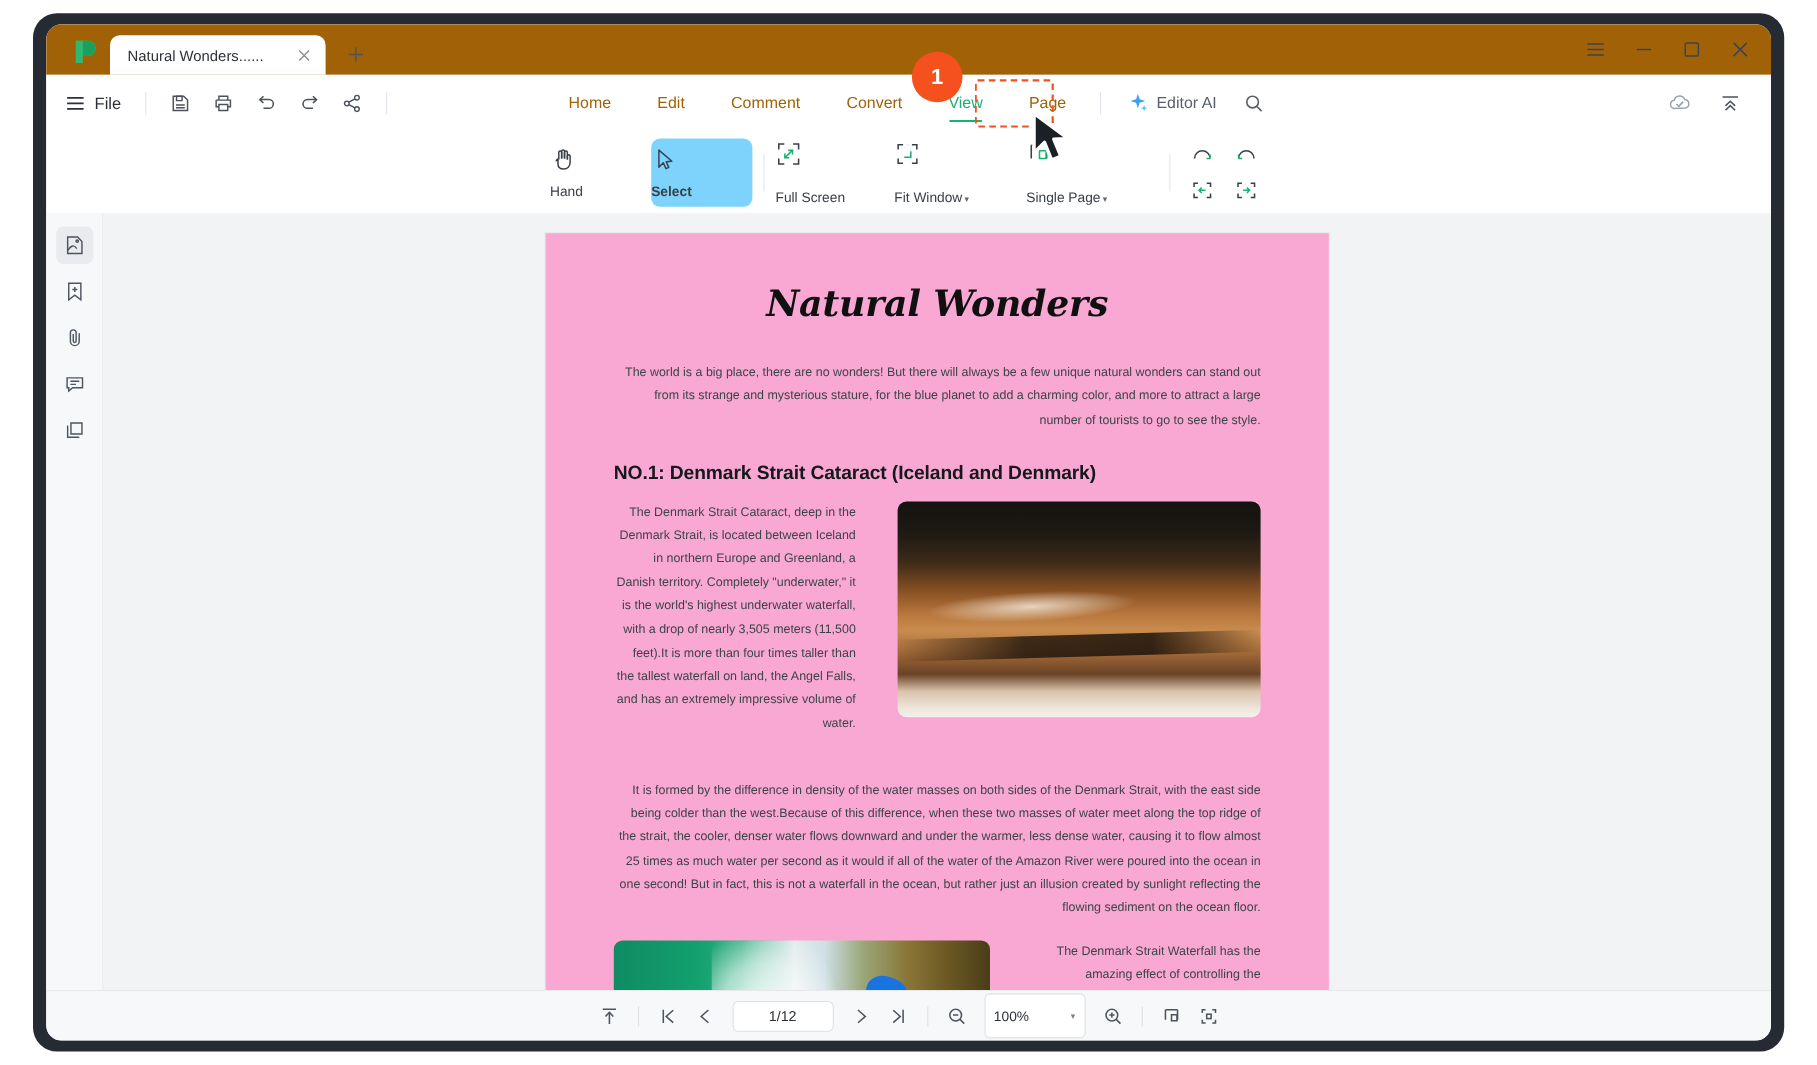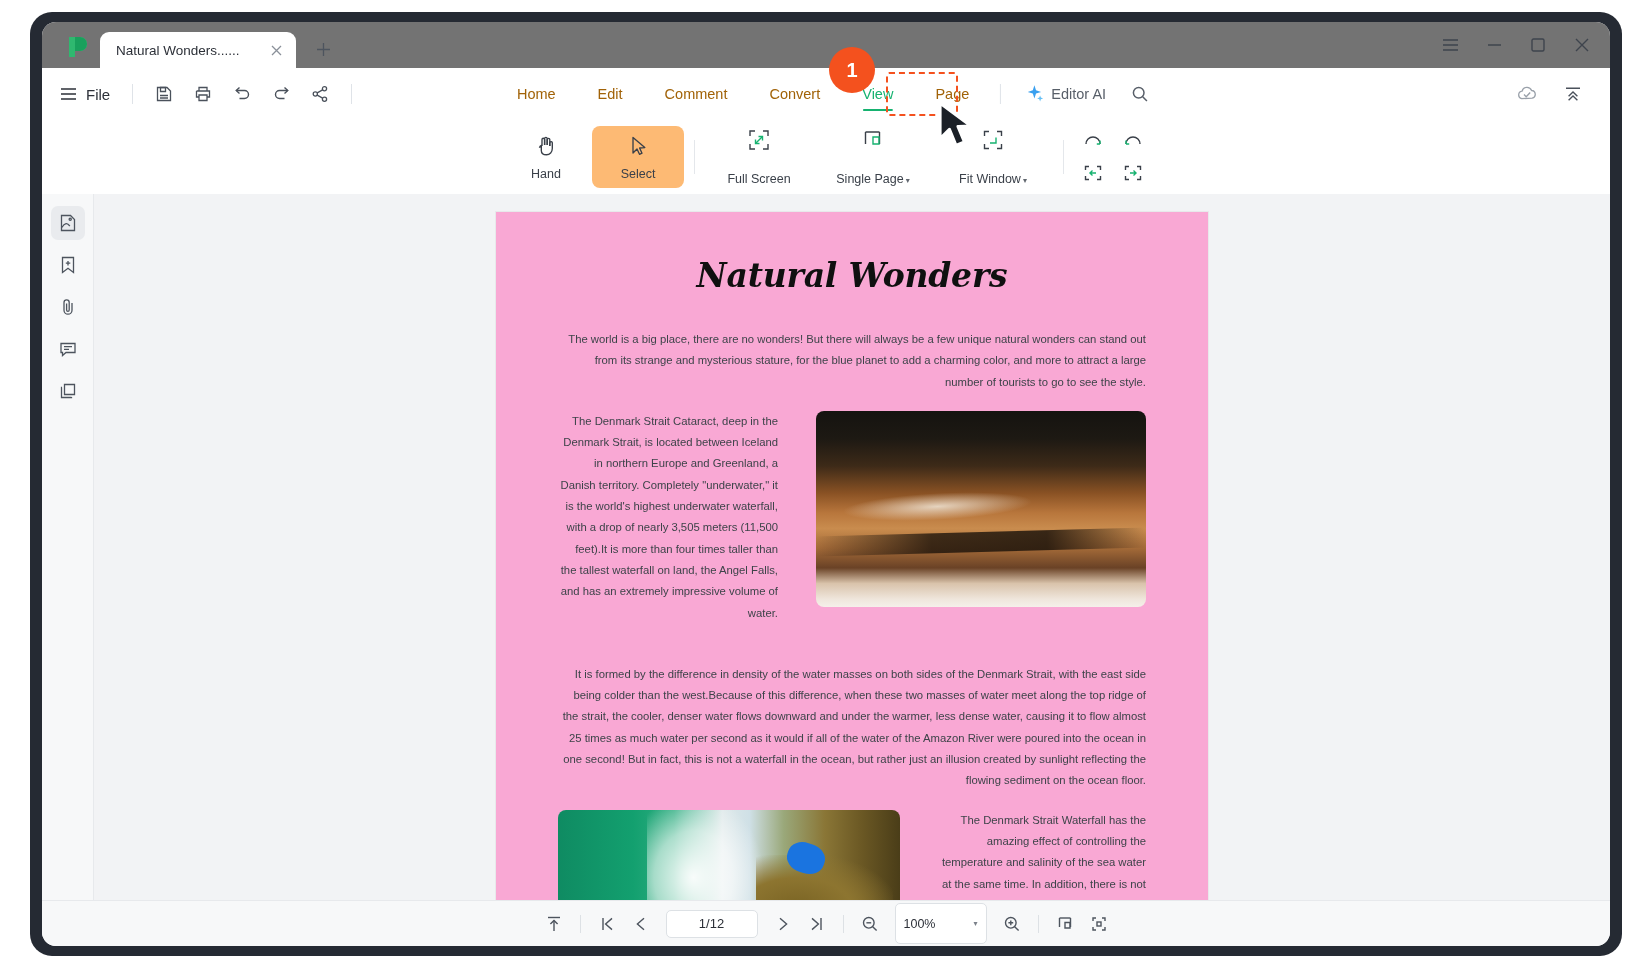--- a/index.html
+++ b/index.html
@@ -28,21 +28,21 @@
     width: 1568px; height: 924px;
     border-radius: 14px;
     overflow: hidden;
     background: #ffffff;
     display: flex;
     flex-direction: column;
   }
   
   .tabstrip {
     height: 46px;
-    background: #737373;
+    background: #a16207;
     display: flex;
     align-items: flex-end;
     position: relative;
     flex: none;
   }
   .applogo {
     width: 36px; height: 34px;
     margin: 0 4px 4px 18px;
     display: flex; align-items: center; justify-content: center;
   }
@@ -193,27 +193,27 @@
     display: flex;
     align-items: center;
     justify-content: center;
     gap: 0px;
     flex: none;
     position: relative;
   }
   .tool {
     width: 92px; height: 62px;
     display: flex; flex-direction: column;
-    align-items: center; justify-content: center;
+    justify-content: center;
     gap: 5px;
     border-radius: 8px;
     cursor: pointer;
     color: #3a4049;
   }
-  .tool.sel { background: #fdba74; }
+  .tool.sel { background: #7dd3fc; font-weight: bold; }
   .tool .tlbl { font-size: 12.5px; color:#3a4049; white-space:nowrap; }
   .tool.w { width: 108px; gap: 16px; }
   .tsep { width:1px; height:34px; background:#e4e7eb; margin:0 10px; }
   .rotgrp {
     display: grid;
     grid-template-columns: 38px 38px;
     grid-template-rows: 30px 30px;
     gap: 2px;
   }
   .rbtn {
@@ -559,43 +559,43 @@
             <path d="M15.5 12.5 V8.5 H11.5" stroke="#16b270"></path>
           </svg>
         </span>
         <span class="tlbl">Full Screen</span>
       </div>
 
 
       <div class="tool w" style="width:120px">
         <span>
           <svg width="24" height="24" viewBox="0 0 24 24" fill="none" stroke="#3a4049" stroke-width="1.4">
-            <path d="M4.5 4 V16"></path>
-              <path d="M4.5 4 H18.5"></path>
-              <path d="M18.5 4 V16"></path>
-            <path d="M12 9 H18 V16 H12 Z" stroke="#16b270"></path>
-          </svg>
-        </span>
-        <span class="tlbl">
-          <span>Single Page</span><span class="caret">▾</span>
-        </span>
-      </div>
-
-      <div class="tool w" style="width:120px">
-        <span>
-          <svg width="24" height="24" viewBox="0 0 24 24" fill="none" stroke="#3a4049" stroke-width="1.4">
             <path d="M3.5 8 V3.5 H8"></path>
               <path d="M16 3.5 H20.5 V8"></path>
               <path d="M20.5 16 V20.5 H16"></path>
               <path d="M8 20.5 H3.5 V16"></path>
             <path d="M9 15 H15 V9.5" stroke="#16b270"></path>
           </svg>
         </span>
         <span class="tlbl">
           <span>Fit Window</span><span class="caret">▾</span>
+        </span>
+      </div>
+
+      <div class="tool w" style="width:120px">
+        <span>
+          <svg width="24" height="24" viewBox="0 0 24 24" fill="none" stroke="#3a4049" stroke-width="1.4">
+            <path d="M4.5 4 V16"></path>
+              <path d="M4.5 4 H18.5"></path>
+              <path d="M18.5 4 V16"></path>
+            <path d="M12 9 H18 V16 H12 Z" stroke="#16b270"></path>
+          </svg>
+        </span>
+        <span class="tlbl">
+          <span>Single Page</span><span class="caret">▾</span>
         </span>
       </div>
 
       <span class="tsep"></span>
 
       <div class="rotgrp">
         <div class="rbtn">
           <svg width="22" height="20" viewBox="0 0 22 20" fill="none" stroke="#3a4049" stroke-width="1.4">
             <path d="M4 13 A7 7 0 1 1 18 13"></path>
               <path d="M18 13 L18 9.5 M18 13 L14.8 13" stroke="#16b270"></path>
@@ -659,20 +659,21 @@
             <path d="M6.5 3.5 h10 v10 h-10 z"></path>
               <path d="M4 6.5 h-0.5 v10 h10 V16"></path>
           </svg>
         </div>
       </div>
 
       <div class="canvas">
         <div class="page">
           <div class="doc-title">Natural Wonders</div>
           <div class="doc-p">The world is a big place, there are no wonders! But there will always be a few unique natural wonders can stand out from its strange and mysterious stature, for the blue planet to add a charming color, and more to attract a large number of tourists to go to see the style.</div>
+          <div class="doc-h2">NO.1: Denmark Strait Cataract (Iceland and Denmark)</div>
 
           <div class="row2">
             <div class="col-text doc-p">The Denmark Strait Cataract, deep in the Denmark Strait, is located between Iceland in northern Europe and Greenland, a Danish territory. Completely "underwater," it is the world's highest underwater waterfall, with a drop of nearly 3,505 meters (11,500 feet).It is more than four times taller than the tallest waterfall on land, the Angel Falls, and has an extremely impressive volume of water.</div>
             <div class="figA"></div>
           </div>
 
           <div class="doc-p" style="margin-top:22px">It is formed by the difference in density of the water masses on both sides of the Denmark Strait, with the east side being colder than the west.Because of this difference, when these two masses of water meet along the top ridge of the strait, the cooler, denser water flows downward and under the warmer, less dense water, causing it to flow almost 25 times as much water per second as it would if all of the water of the Amazon River were poured into the ocean in one second! But in fact, this is not a waterfall in the ocean, but rather just an illusion created by sunlight reflecting the flowing sediment on the ocean floor.</div>
 
           <div class="row2" style="margin-top:8px">
             <div class="figB">

